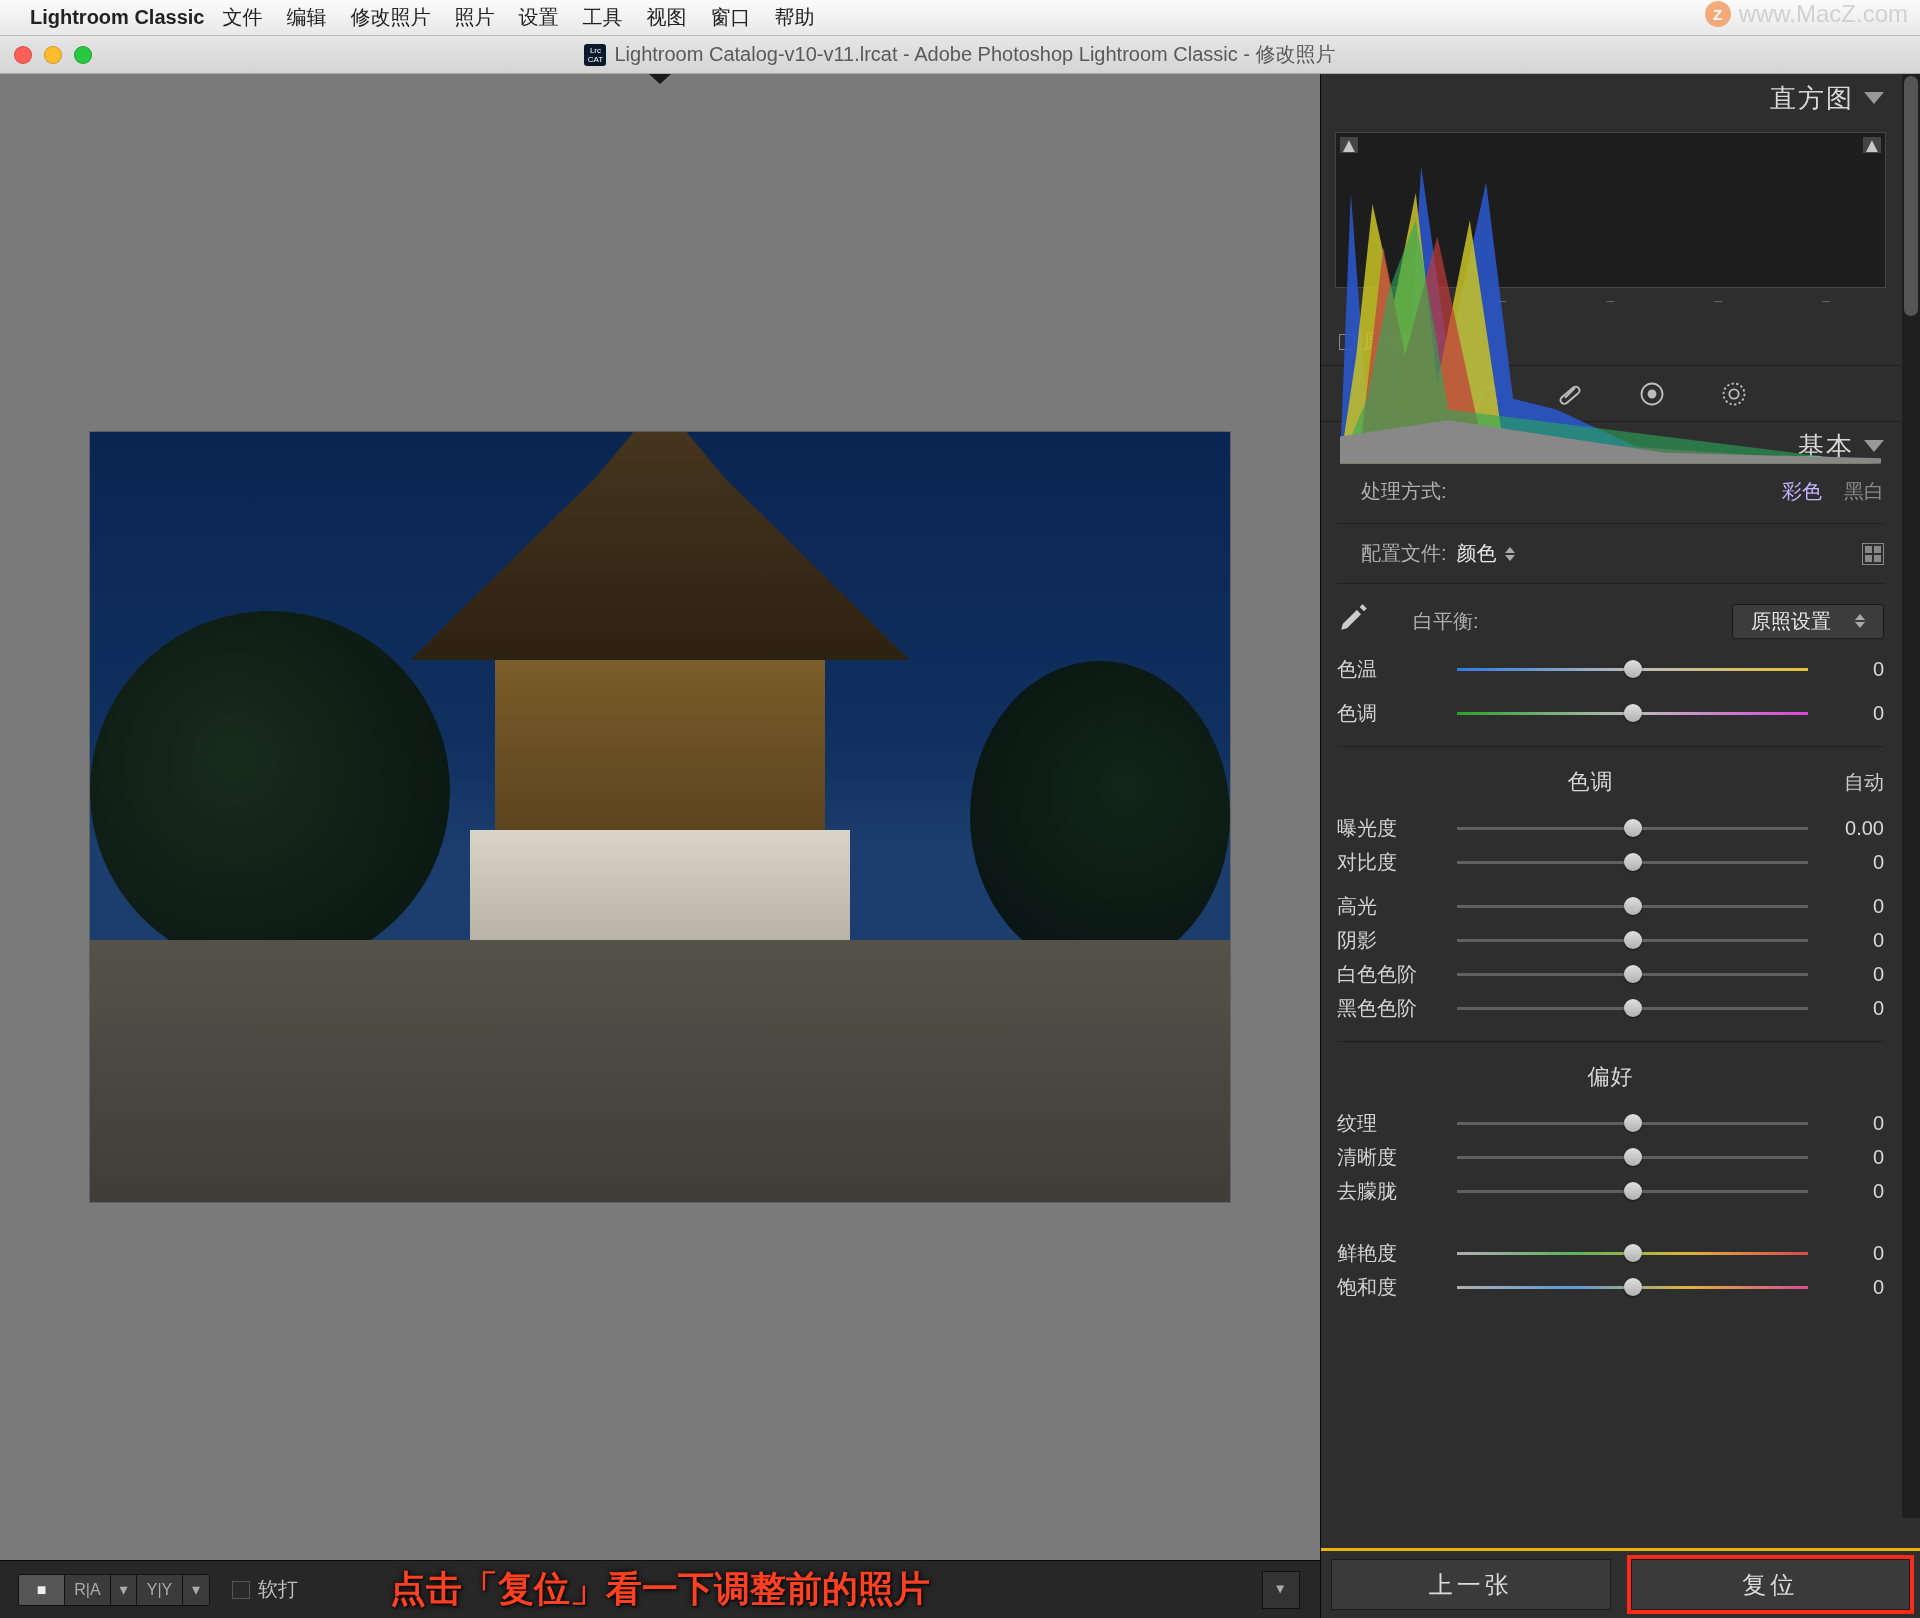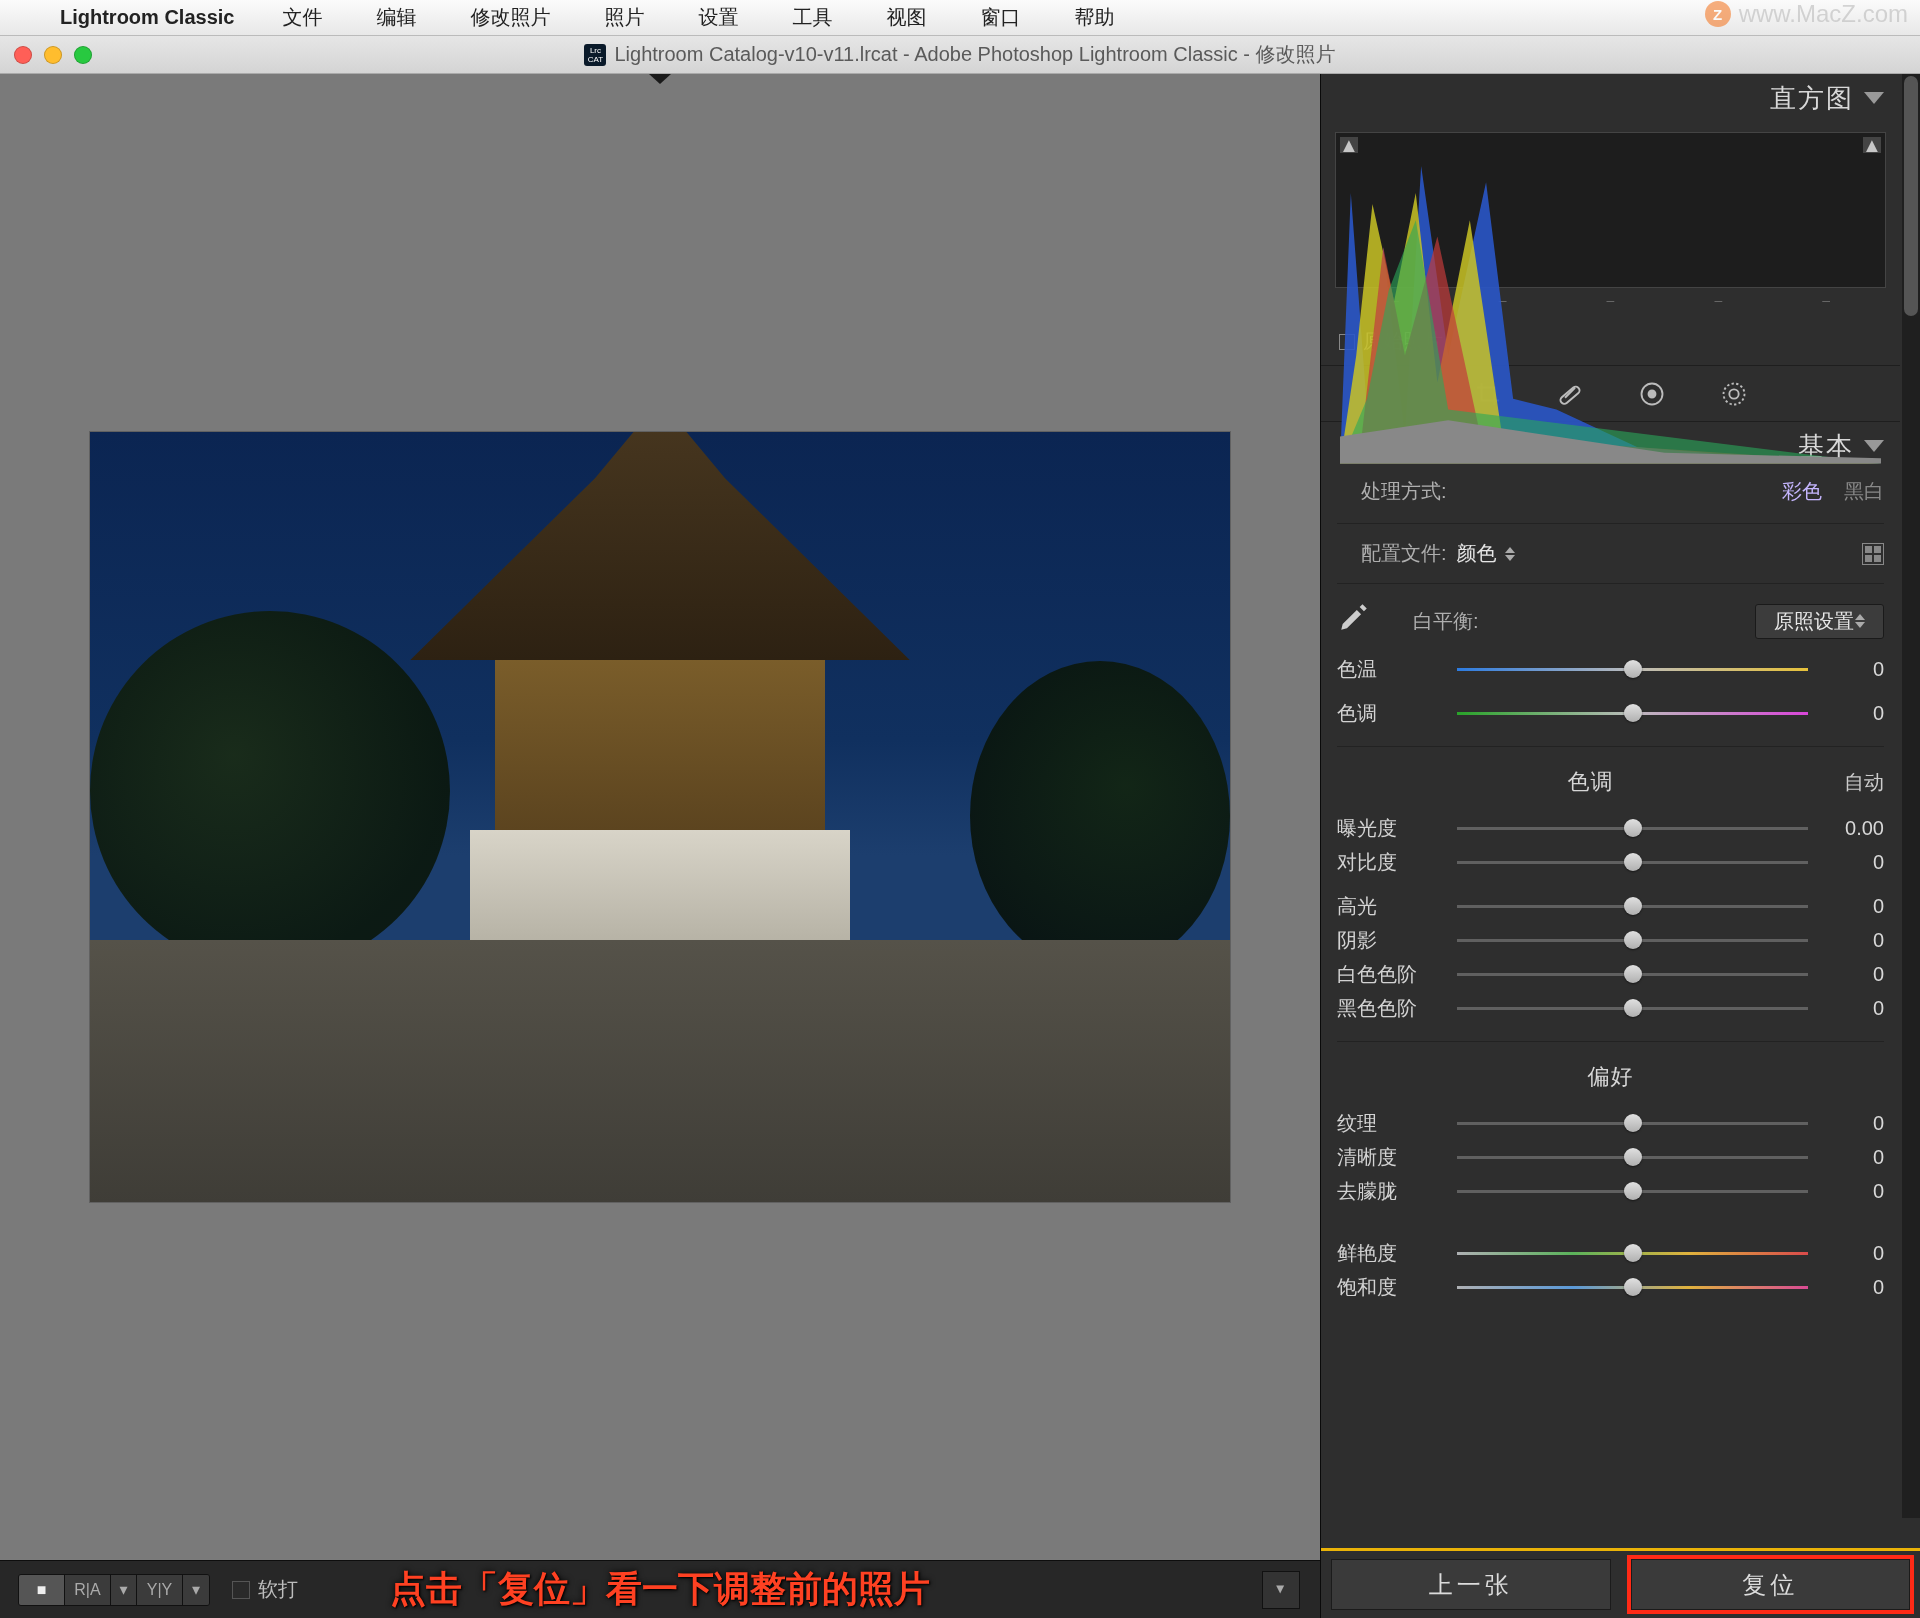--- a/index.html
+++ b/index.html
@@ -1,18 +1,18 @@
 <!DOCTYPE html>
 <html><head>
 <meta charset="utf-8">
 <style>
 * { margin:0; padding:0; box-sizing:border-box; font-family:"Helvetica Neue", Arial, sans-serif; }
 body { width:1920px; height:1618px; background:#000; transform-origin: top left; }
 
-#macmenu { height:36px; background:linear-gradient(#fbfbfb,#e8e8e8); display:flex; align-items:center; padding:0 12px; font-size:20px; color:#222; border-bottom:1px solid #bbb; position:relative;gap:30px;}
+#macmenu { height:36px; background:linear-gradient(#fbfbfb,#e8e8e8); display:flex; align-items:center; padding:0 12px; font-size:20px; color:#222; border-bottom:1px solid #bbb; position:relative;}
 #macmenu .apple { font-size:22px; margin-right:18px;}
 #macmenu .appname { font-weight:600; margin-right:18px;}
 #macmenu .mi { margin-right:24px; cursor:default;}
 #macmenu .watermark { position:absolute; right:12px; top:0; display:flex; align-items:center; gap:8px; opacity:.6;}
 #macmenu .zcircle { width:26px; height:26px; border-radius:50%; background:#f47b2a; color:#fff; display:flex; align-items:center; justify-content:center; font-weight:bold; font-size:15px;}
 
 #titlebar { height:38px; background:linear-gradient(#e6e6e6,#d4d4d4); display:flex; align-items:center; justify-content:center; border-bottom:1px solid #aaa; position:relative; font-size:20px; color:#5a5a5a;}
 #titlebar .traffic { position:absolute; left:14px; display:flex; gap:12px;}
 #titlebar .tl { width:18px; height:18px; border-radius:50%; box-shadow:inset 0 0 0 1px rgba(0,0,0,.2);}
 .tl.red{background:#ff5f57;} .tl.yel{background:#ffbd2e;} .tl.grn{background:#28c940;}
@@ -69,21 +69,21 @@
 .mode-row { justify-content:space-between; padding:2px 0;}
 .mode-row .pick{color:#c4b5fd; font-size:20px;}
 .mode-row .pick.dim{color:#888;}
 .sep{height:1px;background:#222;margin:6px 0;}
 .profile-row{gap:10px;}
 .profile-row .pop{display:flex; align-items:center; gap:8px; color:#e6e6e6;}
 .profile-row .grid-ico{width:22px;height:22px;border:1px solid #888;display:grid;grid-template:1fr 1fr/1fr 1fr;gap:2px;padding:2px;}
 .profile-row .grid-ico div{background:#888;}
 .wb-row{gap:14px;}
 .eyedrop{font-size:34px;color:#ccc;margin-right:4px;}
-.wb-pop{background:#3c3c3c;border:1px solid #1a1a1a;padding:3px 18px;border-radius:3px;color:#e8e8e8;display:flex;align-items:center;gap:1px;}
+.wb-pop{background:#3c3c3c;border:1px solid #1a1a1a;padding:3px 18px;border-radius:3px;color:#e8e8e8;display:flex;align-items:center;gap:24px;}
 
 .section-head{display:flex;justify-content:space-between;align-items:center;padding:4px 0;}
 .section-head .st{font-size:22px;color:#d6d6d6;margin:0 auto;letter-spacing:1px;}
 .section-head .auto{color:#ccc;font-size:20px;}
 .slider-row{display:flex;align-items:center;gap:10px;height:34px;}
 .slider-row .sl-lab{width:110px;text-align:left;color:#d2d2d2;font-size:20px;}
 .slider-row .track-wrap{flex:1;position:relative;height:16px;}
 .slider-row .track{position:absolute;left:0;right:0;top:7px;height:3px;background:#606060;}
 .slider-row.grad-temp .track{background:linear-gradient(90deg,#2c7be0 0%,#bcbcbc 50%,#e6c13a 100%);}
 .slider-row.grad-tint .track{background:linear-gradient(90deg,#29a329 0%,#bcbcbc 50%,#d946d9 100%);}

